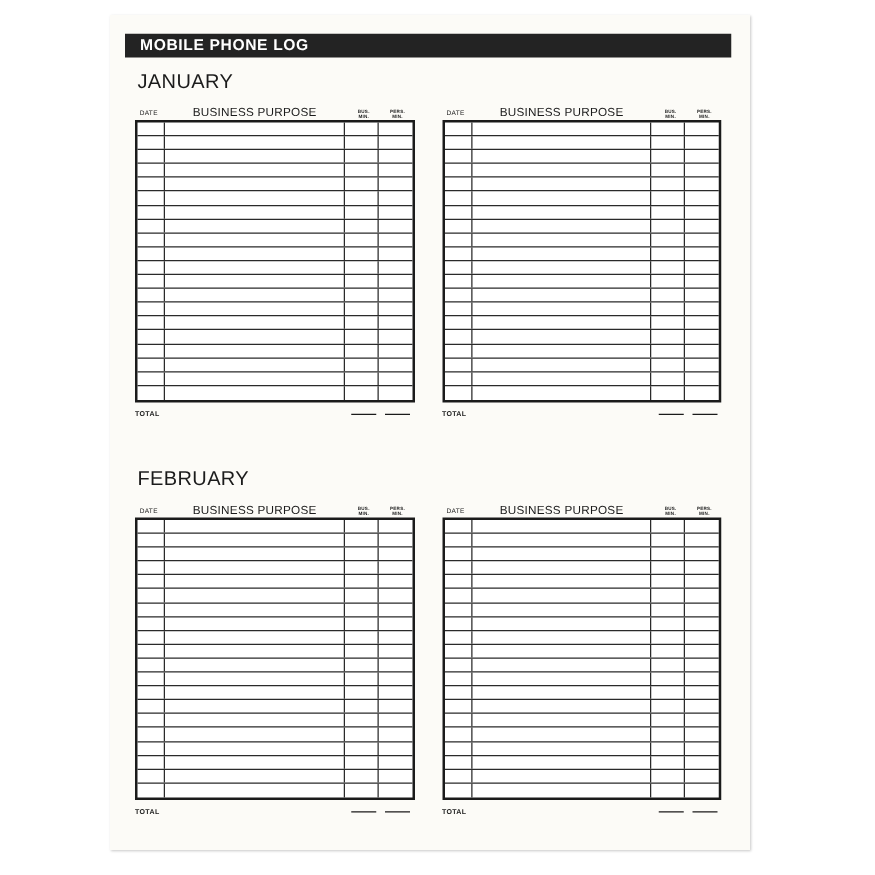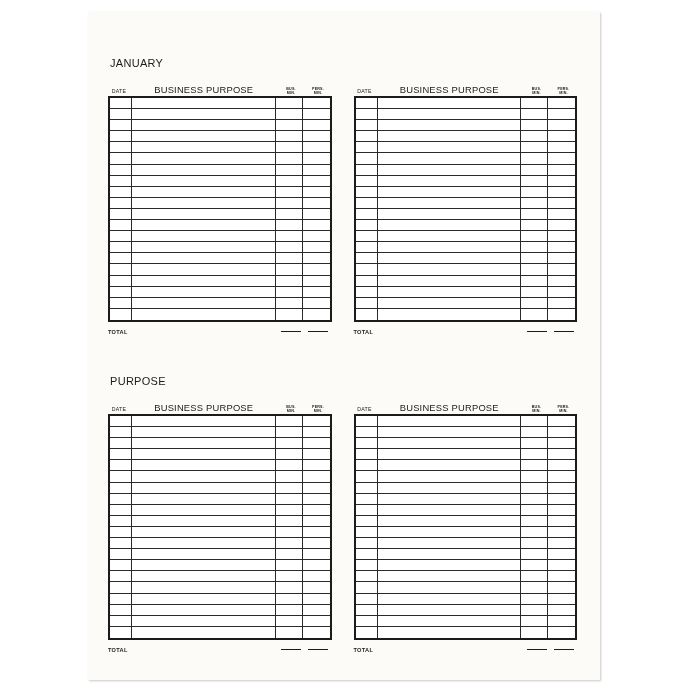--- a/index.html
+++ b/index.html
@@ -47,21 +47,21 @@
   
   .month-block {
     position: absolute;
     left: 12px;
     width: 485px;
   }
   #month-january { top: 45px; }
   #month-february { top: 363px; }
 
   .month-name {
-    font-size: 11px;
+    font-size: 16px;
     color: #1b1b1b;
     letter-spacing: 0.3px;
     margin: 0 0 10px 10px;
     height: 14px;
   }
 
   .tables-row {
     display: flex;
     gap: 22px;
     padding: 0 8px;
@@ -142,20 +142,21 @@
     width: 20px;
     height: 0;
     border-bottom: 1.5px solid #1b1b1b;
   }
 </style>
 </head>
 <body>
 
 <div id="sheet">
 
+  <div class="title-bar">MOBILE PHONE LOG</div>
 
   <section class="month-block" id="month-january">
     <div class="month-name">JANUARY</div>
     <div class="tables-row">
 
       <div class="log-table">
         <div class="col-headers">
           <div class="ch ch-date">DATE</div>
           <div class="ch ch-purpose">BUSINESS PURPOSE</div>
           <div class="ch ch-bus">
@@ -445,21 +446,21 @@
           <div class="total-blank">
               <i></i>
             </div>
         </div>
       </div>
 
     </div>
   </section>
 
   <section class="month-block" id="month-february">
-    <div class="month-name">PURPOSE</div>
+    <div class="month-name">FEBRUARY</div>
     <div class="tables-row">
 
       <div class="log-table">
         <div class="col-headers">
           <div class="ch ch-date">DATE</div>
           <div class="ch ch-purpose">BUSINESS PURPOSE</div>
           <div class="ch ch-bus">
             <small>BUS.</small>
             <small>MIN.</small>
           </div>

